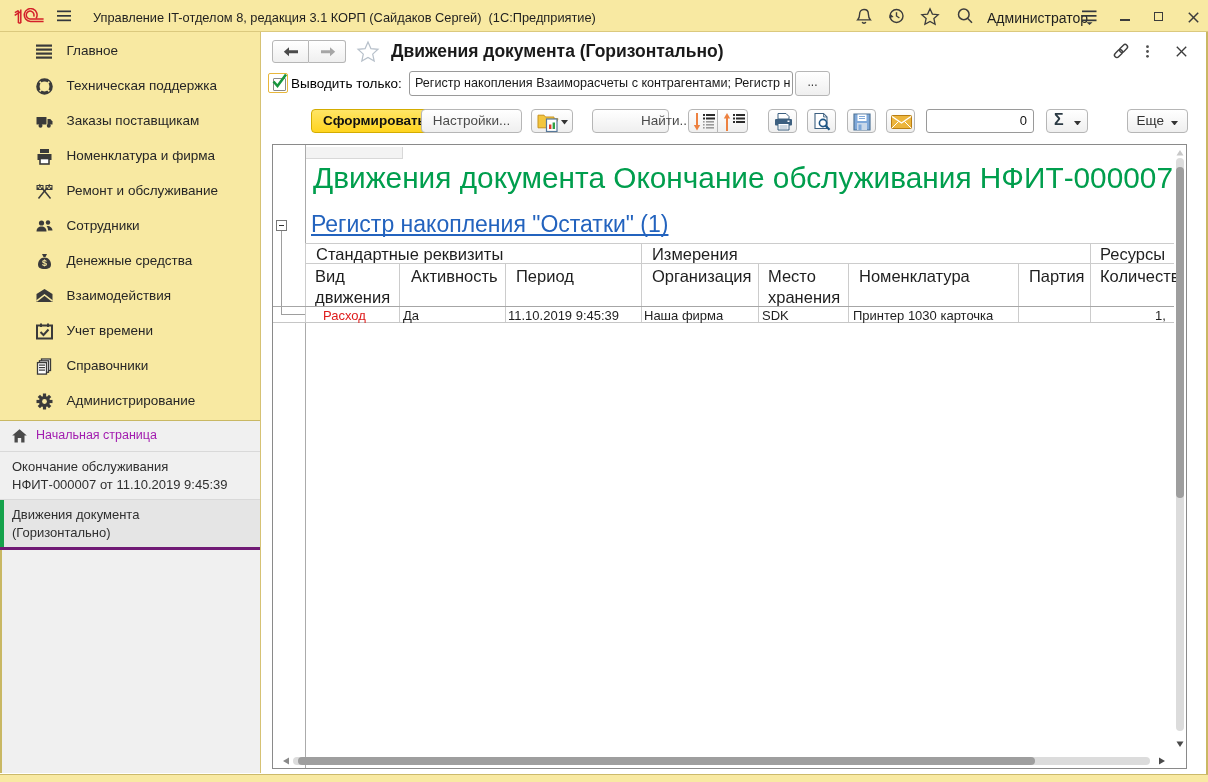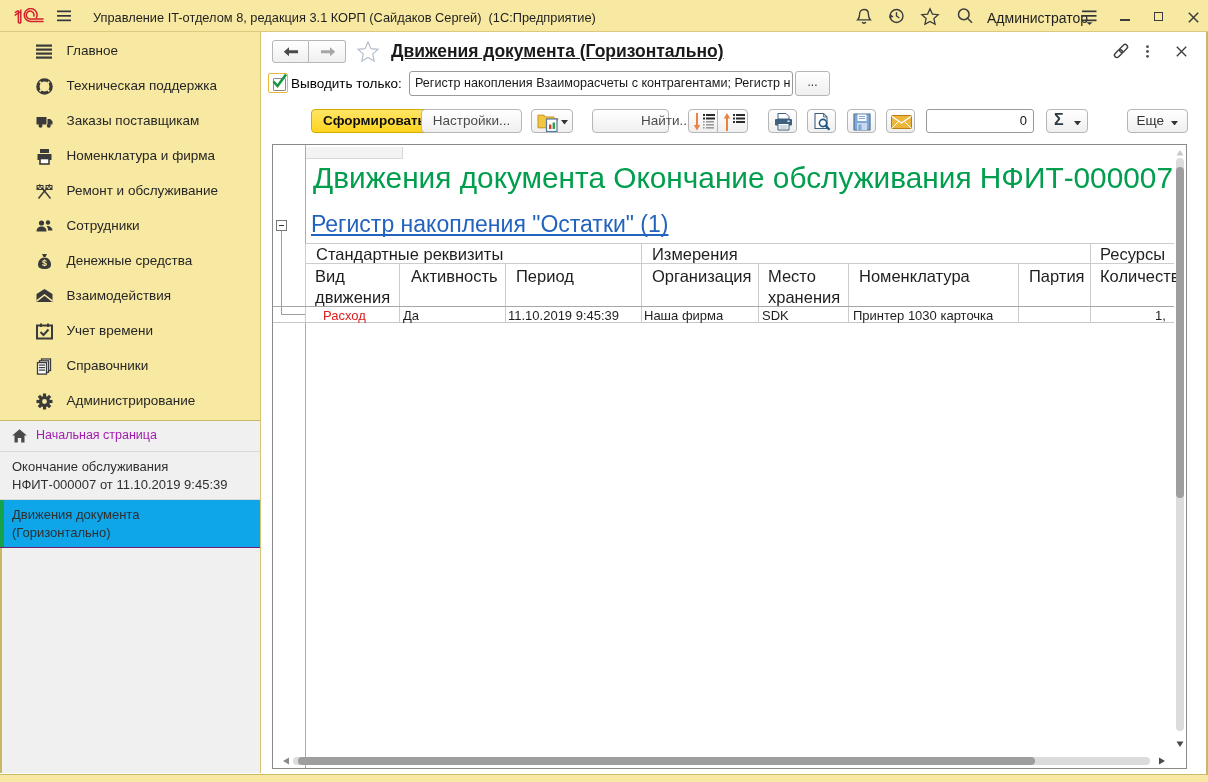--- a/index.html
+++ b/index.html
@@ -13,32 +13,32 @@
 
 #sidebar{left:0;top:32px;width:260px;height:741px;background:#F8E9A2;border-right:1px solid #D6C274;}
 .mi{position:absolute;left:0;width:260px;height:35px;}
 .mi .lab{position:absolute;left:66.5px;top:9px;font-size:13.5px;color:#262626;}
 .mi .ic{position:absolute;left:36px;top:9px;width:17px;height:17px;}
 #leftgray{left:0;top:389px;width:260px;height:352px;background:#F0F0F0;}
 #homerow{left:0;top:389px;width:260px;height:30px;background:#F0F0F0;border-bottom:1px solid #D9D9D9;}
 #homerow span{position:absolute;left:36px;top:0;line-height:29px;font-size:12.5px;color:#a21caf;text-align:center;}
 #tab1{left:0;top:420px;width:260px;height:47px;background:#F0F0F0;border-bottom:1px solid #D9D9D9;}
 #tab1 div{position:absolute;left:12px;top:6px;font-size:13px;line-height:18px;color:#2F2F2F;}
-#tab2{left:0;top:468px;width:260px;height:47px;background:#0ea5e9;border-bottom:1px solid #701a75;}
+#tab2{left:0;top:468px;width:260px;height:47px;background:#e5e5e5;border-bottom:3px solid #701a75;}
 #tab2 .bar{position:absolute;left:0;top:0;width:4px;height:47px;background:#15A24B;}
 #tab2 div.t{position:absolute;left:12px;top:6px;font-size:13px;line-height:18px;color:#2F2F2F;}
 
 #rightedge{left:1206px;top:32px;width:2px;height:750px;background:#C9B863;}
 #bottomstrip{left:0;top:774px;width:1208px;height:8px;background:#F8E9A2;border-top:1px solid #CCBA6A;}
 
 .btn{position:absolute;border:1px solid #B6B6B6;border-radius:4px;background:linear-gradient(#FFFFFF,#EFEFEF);box-sizing:border-box;}
 .btn.txt{font-size:13.5px;color:#4A4A4A;text-align:center;}
 #bback{left:272px;top:40px;width:37px;height:23px;border-radius:3px 0 0 3px;}
 #bfwd{left:309px;top:40px;width:37px;height:23px;border-radius:0 3px 3px 0;border-left:none;}
-#pagetitle{left:391px;top:41px;font-size:17.5px;font-weight:bold;color:#1A1A1A;text-decoration:underline;}
+#pagetitle{left:391px;top:41px;font-size:17.5px;font-weight:bold;color:#1A1A1A;}
 
 #chk{left:268px;top:73px;width:18px;height:18px;background:#fff;border:1.5px solid #E8B73C;border-radius:2px;}
 #chk .inner{position:absolute;left:3.5px;top:3.5px;width:11px;height:11px;border:1px solid #8A8A8A;border-radius:1px;}
 #lblv{left:291px;top:76px;font-size:13.5px;color:#000;}
 #inp1{left:409px;top:71px;width:384px;height:25px;border:1px solid #9A9A9A;border-radius:3px;box-sizing:border-box;background:#fff;font-size:12.6px;color:#1A1A1A;line-height:23px;padding-left:5px;overflow:hidden;white-space:nowrap;}
 #bdots{left:795px;top:71px;width:35px;height:25px;font-size:12px;color:#333;text-align:center;line-height:21px;border-radius:3px;}
 
 .tb{top:109px;height:24px;}
 #bform{left:274px;width:127px;background:linear-gradient(#FFE566,#FFD41F);border:1px solid #D3AC00;font-weight:bold;color:#111;font-size:13.5px;text-align:center;line-height:22px;margin-left:37px;}
 #bnastr{left:421px;width:101px;line-height:22px;}

